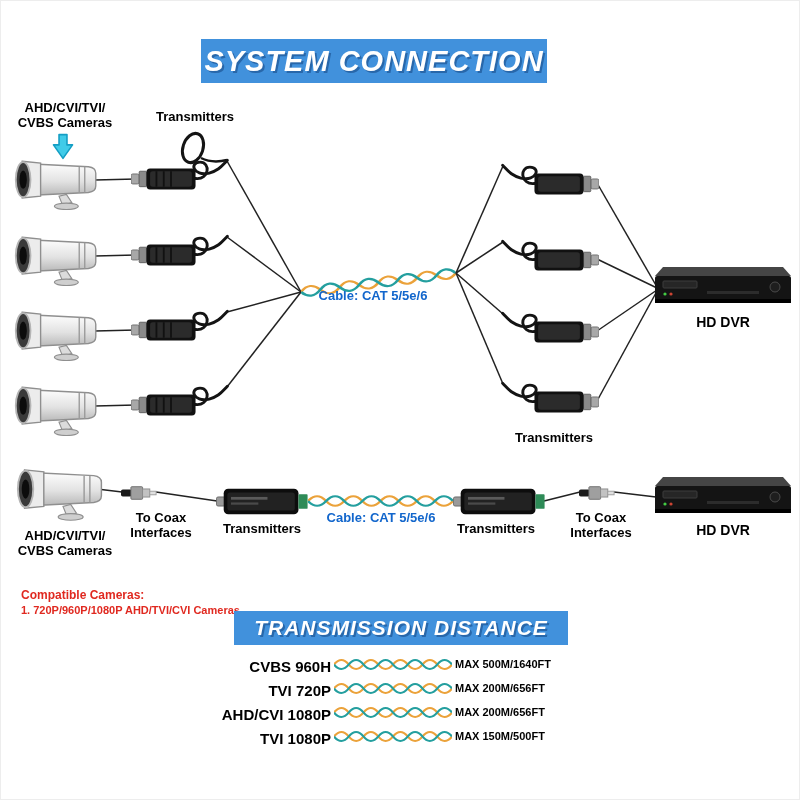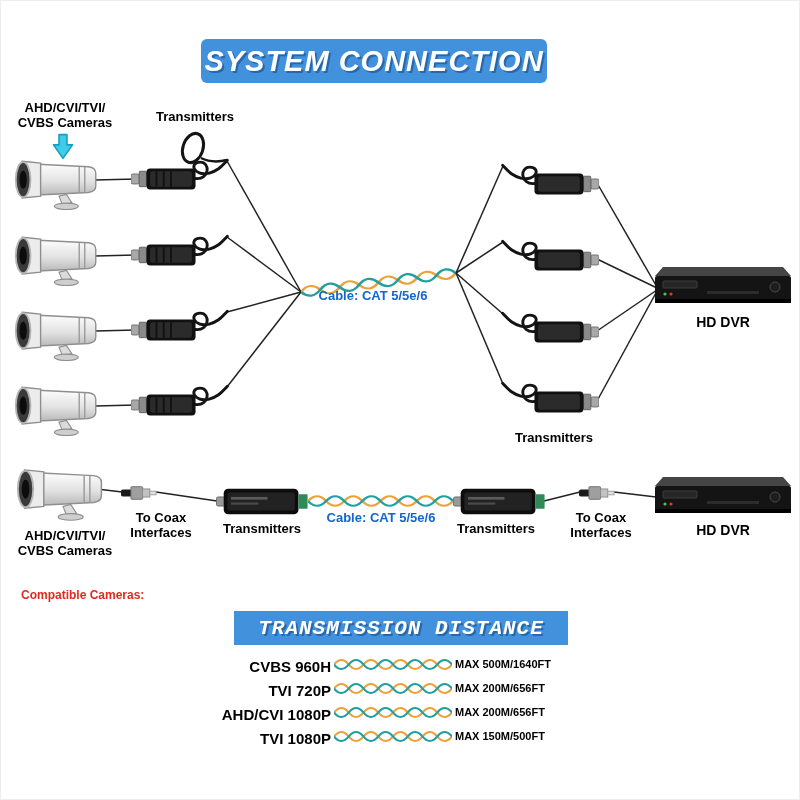--- a/index.html
+++ b/index.html
@@ -2,22 +2,22 @@
 <html><head>
 <meta charset="utf-8">
 <style>
   * { margin:0; padding:0; box-sizing:border-box; }
   html,body { background:#fff; }
   body { font-family:"Liberation Sans", sans-serif; }
   .page { position:relative; width:800px; height:800px; background:#fff; overflow:hidden; border:1px solid #ededed; }
   .diagram { position:absolute; left:0; top:0; width:800px; height:800px; }
   .banner { position:absolute; background:#4191dc; color:#fff; display:flex; align-items:center; justify-content:center;
             font-weight:bold; font-style:italic; letter-spacing:1px; text-shadow:2px 2px 0 rgba(20,70,130,.55); }
-  .banner.title-banner { left:200px; top:38px; width:346px; height:44px; font-size:29px;border-radius:6px; }
-  .banner.trans-banner { left:233px; top:610px; width:334px; height:34px; font-size:21px;font-family:Liberation Mono, monospace; }
+  .banner.title-banner { left:200px; top:38px; width:346px; height:44px; font-size:29px; }
+  .banner.trans-banner { left:233px; top:610px; width:334px; height:34px; font-size:21px; }
   .lbl { position:absolute; font-weight:bold; font-size:13px; line-height:15px; color:#000; text-align:center; }
   .lbl span { display:block; }
   .cable { color:#1266cc; white-space:nowrap; }
   .dvr-lbl { font-size:14px; }
   .compat { position:absolute; left:20px; top:558px; font-weight:bold; text-align:left;margin-top:28px; }
   .compat .h  { color:#e02920; font-size:12px; line-height:16px; }
   .compat .i1 { color:#e02920; font-size:11px; line-height:14px; }
   .compat .i2 { color:#00a4b4; font-size:11px; line-height:14px; }
   .dist { position:absolute; left:188px; top:657px; width:436px; }
   .dist-row { display:flex; height:24px; }
@@ -205,20 +205,21 @@
 
   <div class="lbl" style="left:556px;top:509px;width:88px;">
     <span>To Coax</span>
     <span>Interfaces</span>
   </div>
 
   <div class="lbl dvr-lbl" style="left:672px;top:522px;width:100px;">HD DVR</div>
 
   <div class="compat">
     <div class="h">Compatible Cameras:</div>
+    <div class="i1">1. 720P/960P/1080P AHD/TVI/CVI Cameras</div>
   </div>
 
   <div class="banner trans-banner">
     <span>TRANSMISSION DISTANCE</span>
   </div>
 
   <div class="dist">
     <div class="dist-row">
       <span class="fmt">CVBS 960H</span>
       <svg class="row-braid" viewBox="0 0 120 16" preserveAspectRatio="none">

